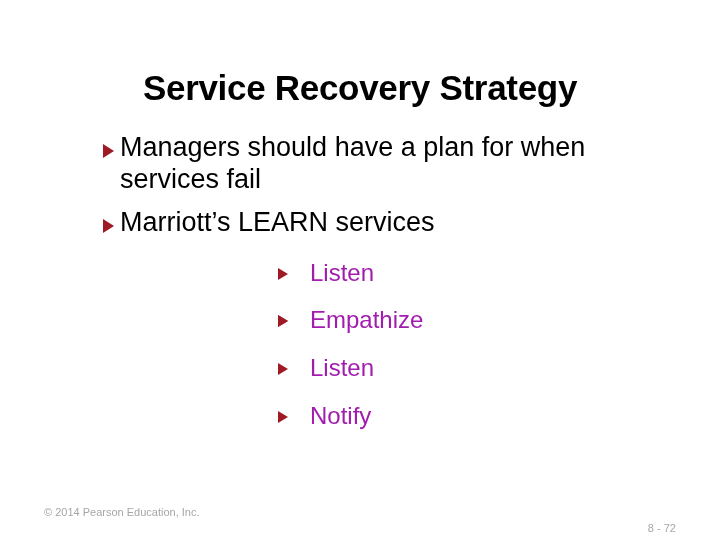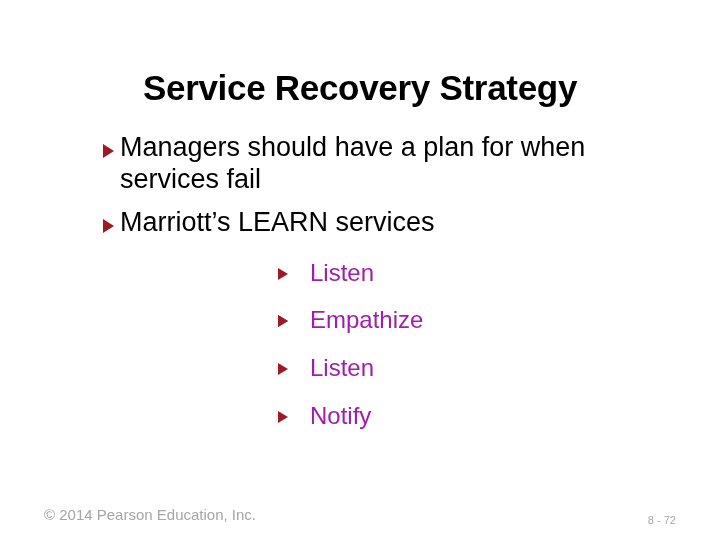--- a/index.html
+++ b/index.html
@@ -97,27 +97,27 @@
     position: absolute;
     left: 0;
     bottom: 18px;
     width: 720px;
     height: 16px;
   }
   .footer-copyright {
     position: absolute;
     left: 44px;
     top: 0;
-    font-size: 15px;
+    font-size: 11px;
     color: #a6a6a6;
   }
   .footer-pagenum {
     position: absolute;
     right: 44px;
-    top: 8px;
+    top: 16px;
     font-size: 11px;
     color: #a6a6a6;
   }
 </style>
 </head>
 <body>
 
 <div class="slide">
 
   <h1 class="slide-title">Service Recovery Strategy</h1>

